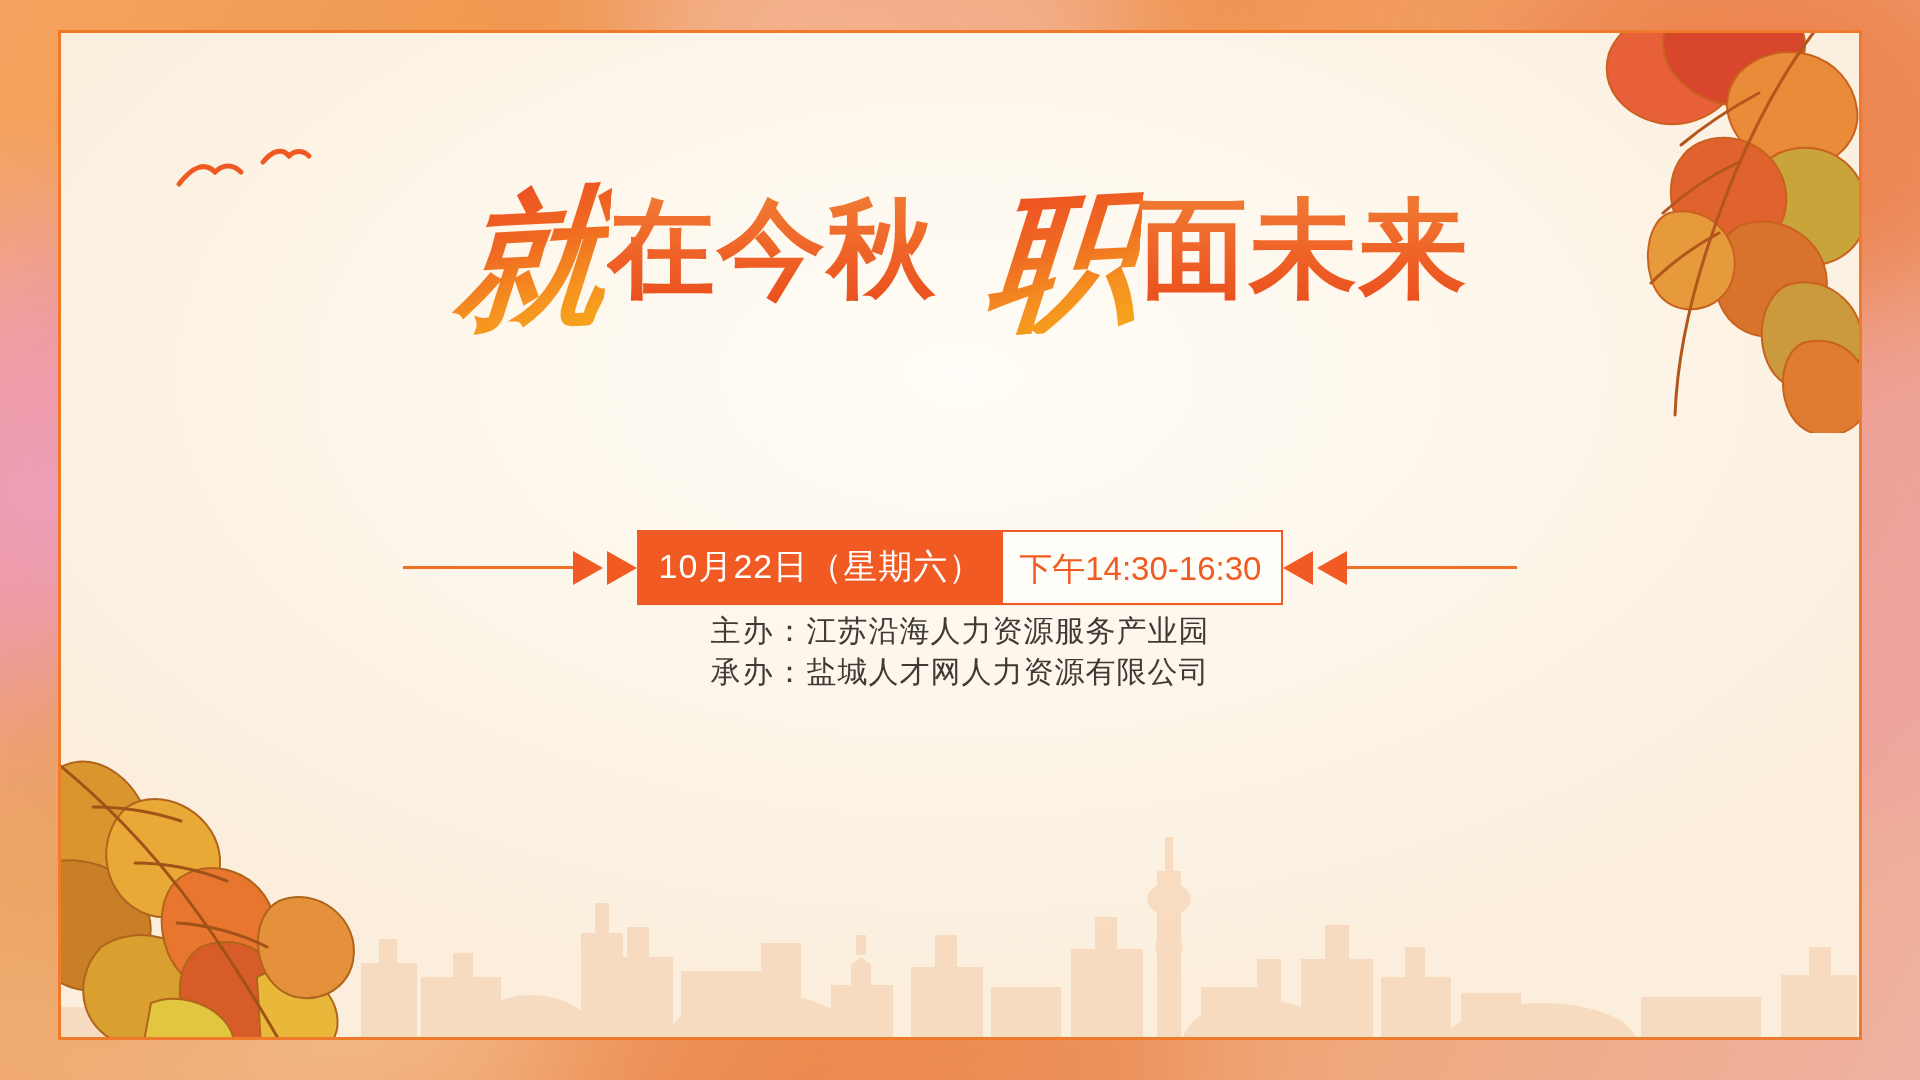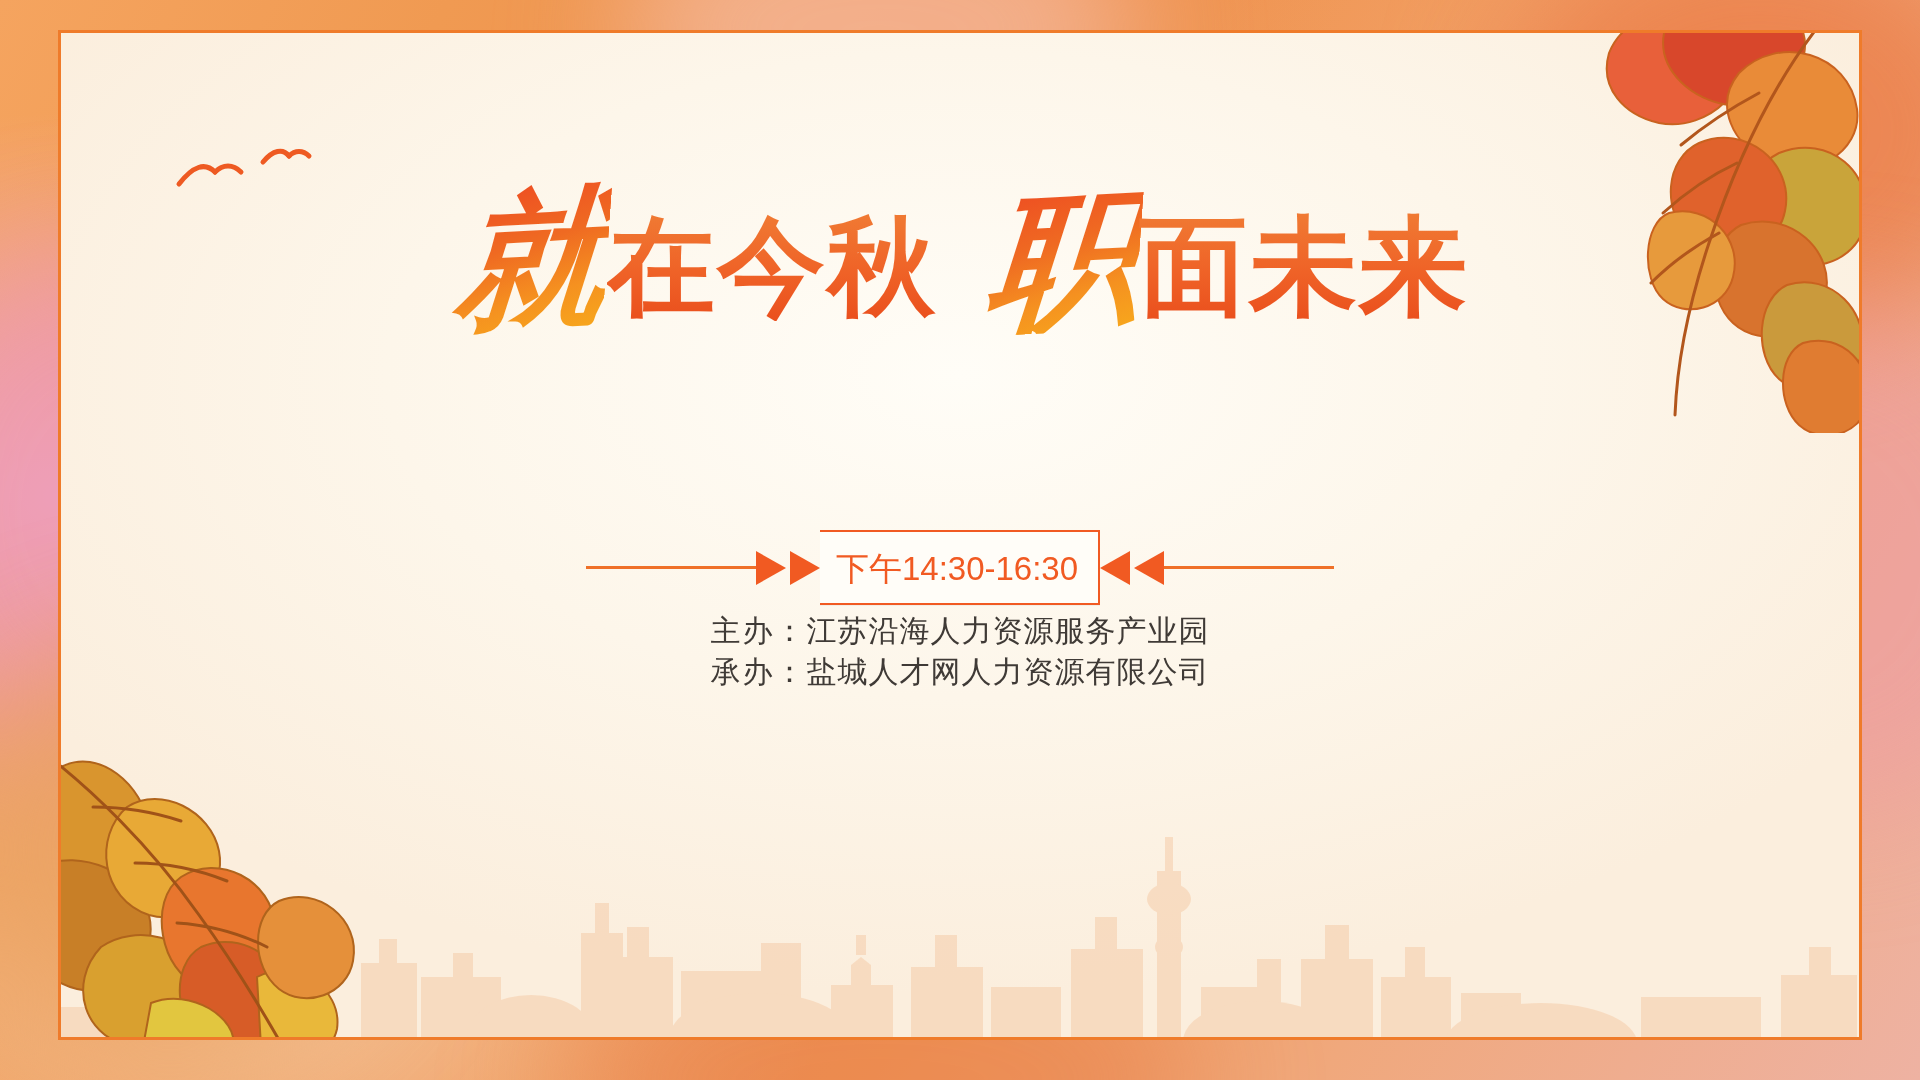--- a/index.html
+++ b/index.html
@@ -57,29 +57,29 @@
     font-style:italic;
     background:linear-gradient(165deg,#ee4f22 8%,#ef6a22 42%,#f59120 72%,#f7a81c 100%);
     -webkit-background-clip:text; background-clip:text;
     color:transparent;
     transform:skewX(-7deg) rotate(-3deg);
     letter-spacing:-6px;
     padding:0 6px;
     text-shadow:none;
   }
   .bold{
-    font-family:Liberation Sans, sans-serif;
+    font-family:Liberation Serif, serif;
     font-size:108px; line-height:1;
     font-weight:700;
     letter-spacing:2px;
     background:linear-gradient(180deg,#f07a33 0%,#ef6227 55%,#ea4f1d 100%);
     -webkit-background-clip:text; background-clip:text;
     color:transparent;
     position:relative;
-    margin-bottom:12px;
+    margin-bottom:29px;
   }
   .bold::after{
     content:attr(data-shadow);
     position:absolute; left:5px; top:5px; z-index:-1;
     color:rgba(222,92,40,.28);
   }
   .gap{ width:46px; }
 
   
   .subtitle{
@@ -250,20 +250,21 @@
       <span class="bold" data-shadow="面未来">面未来</span>
     </div>
 
 
     <div class="datebar">
       <span class="rule"></span>
       <span class="tri tri-r"></span>
       <span class="arrowgap"></span>
       <span class="tri tri-r"></span>
       <span class="chip">
+        <span class="chip-orange">10月22日（星期六）</span>
         <span class="chip-white">下午14:30-16:30</span>
       </span>
       <span class="tri tri-l"></span>
       <span class="arrowgap"></span>
       <span class="tri tri-l"></span>
       <span class="rule"></span>
     </div>
 
     <div class="orgs">
       <div class="orgline">

